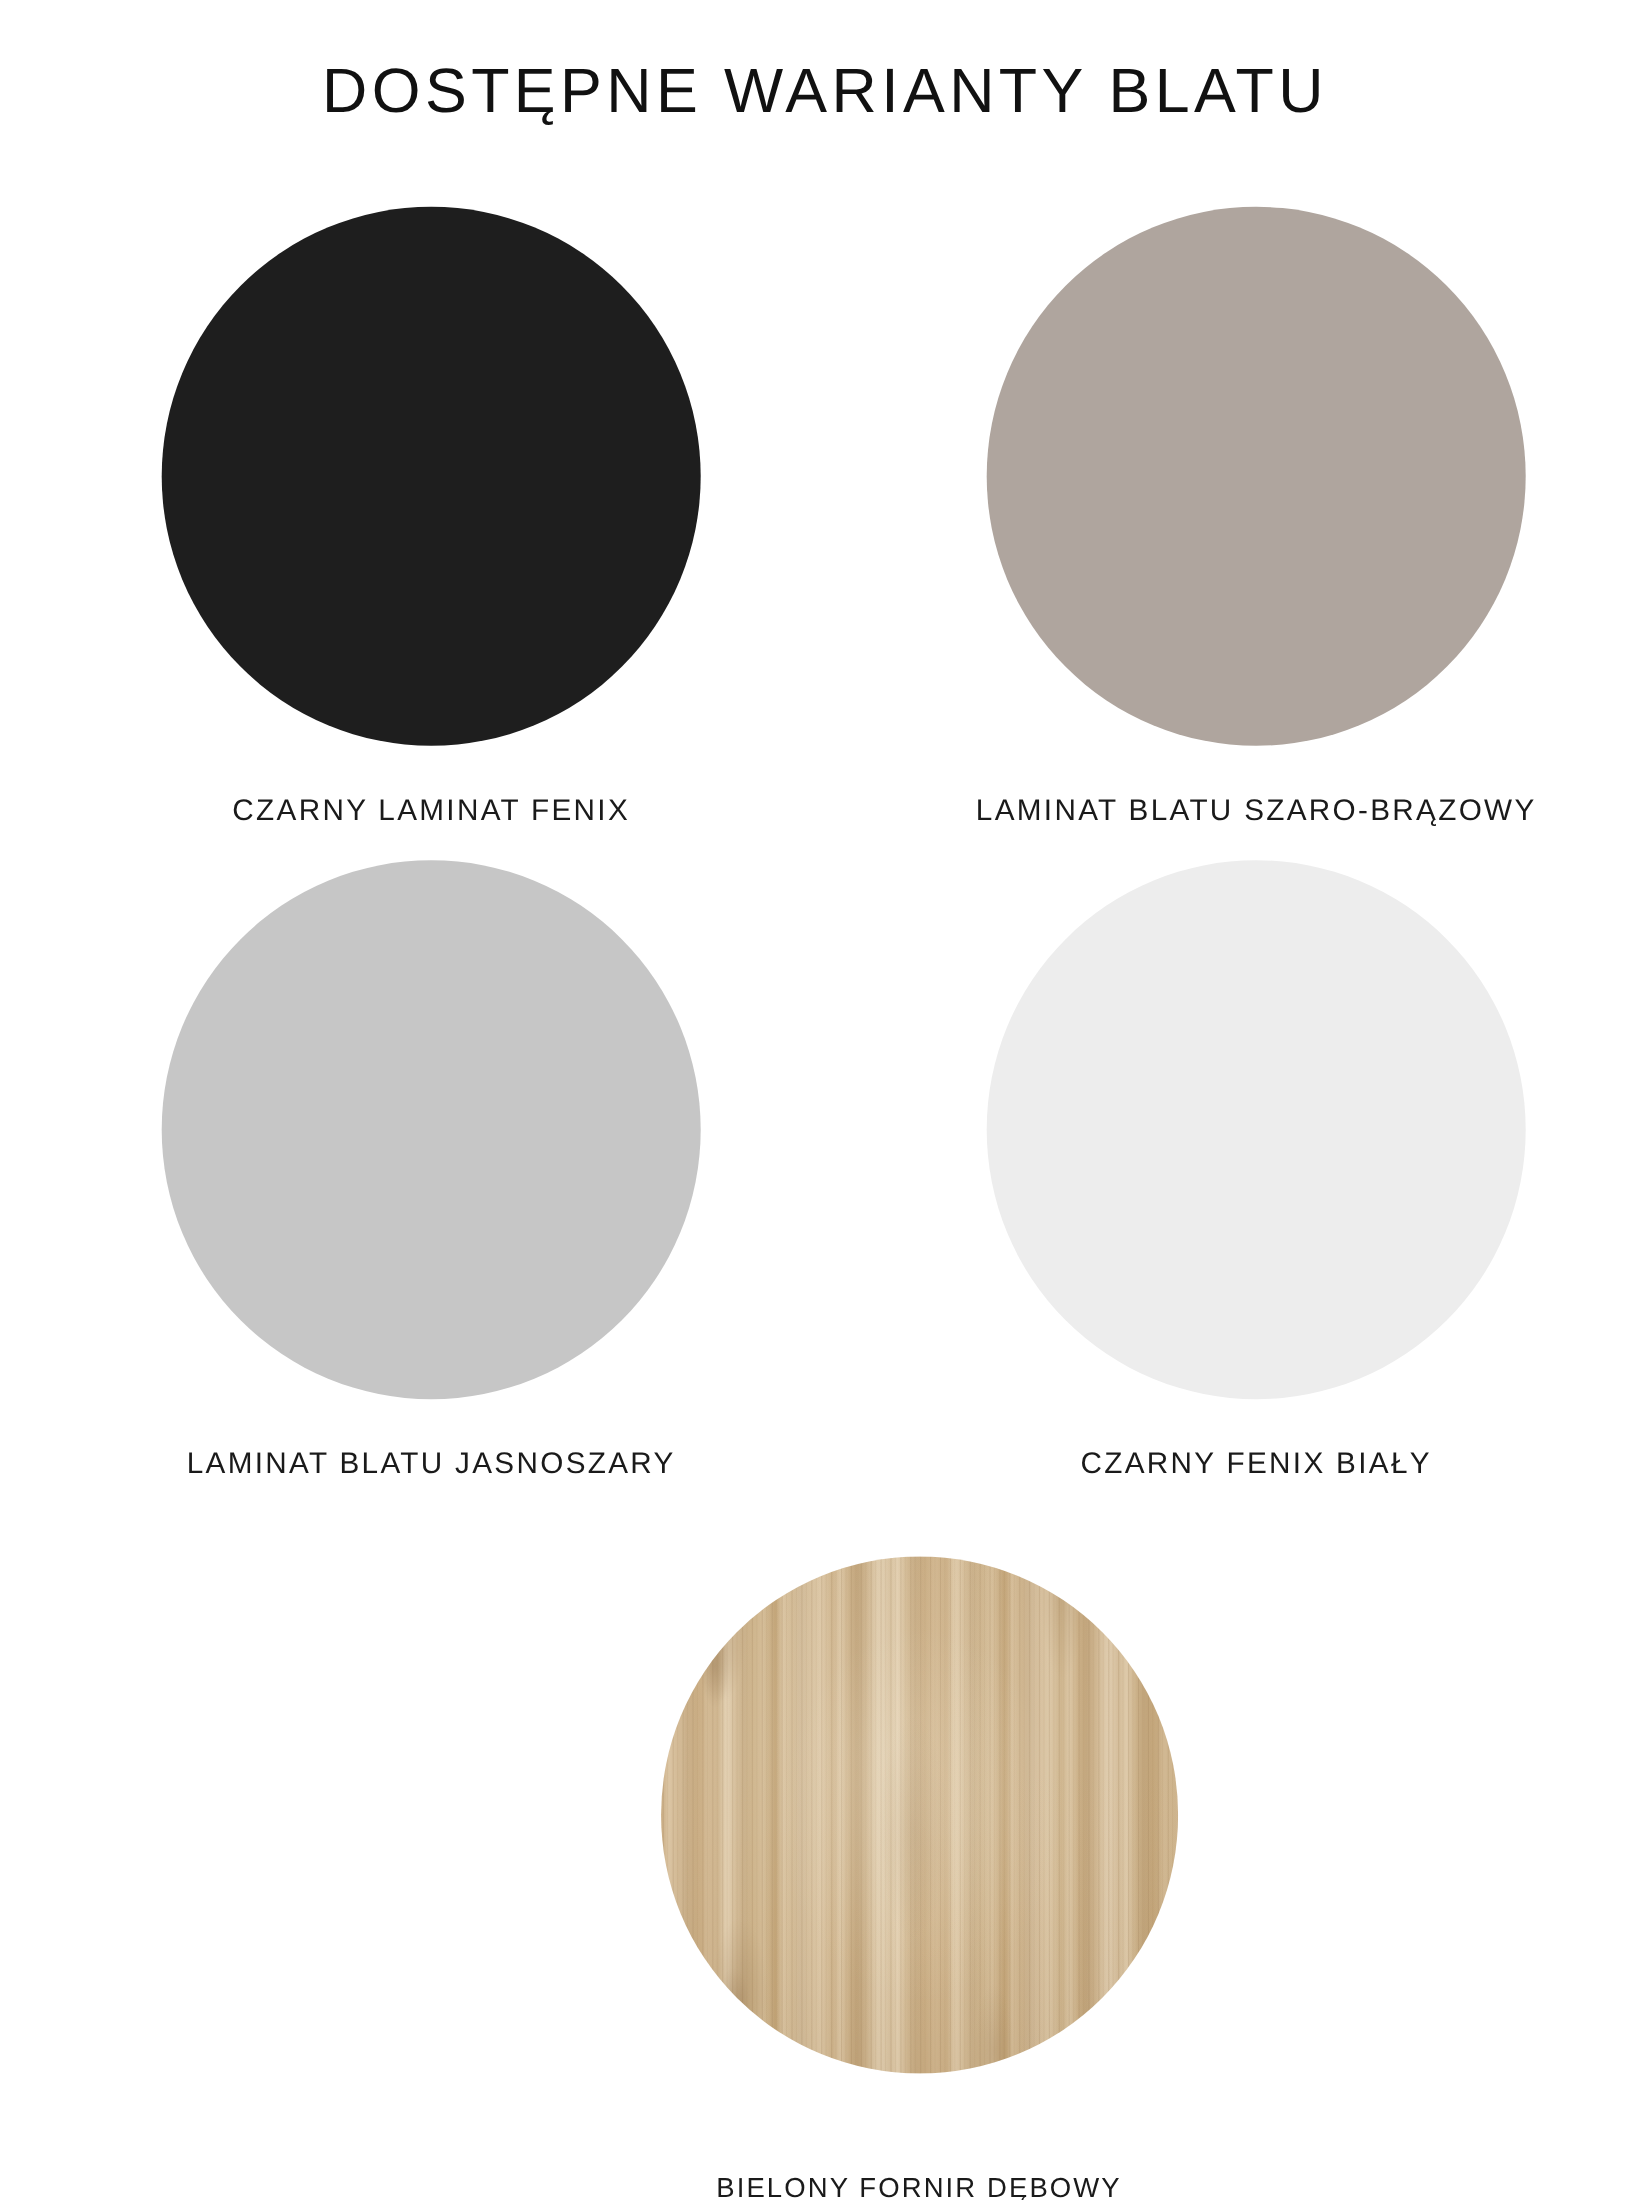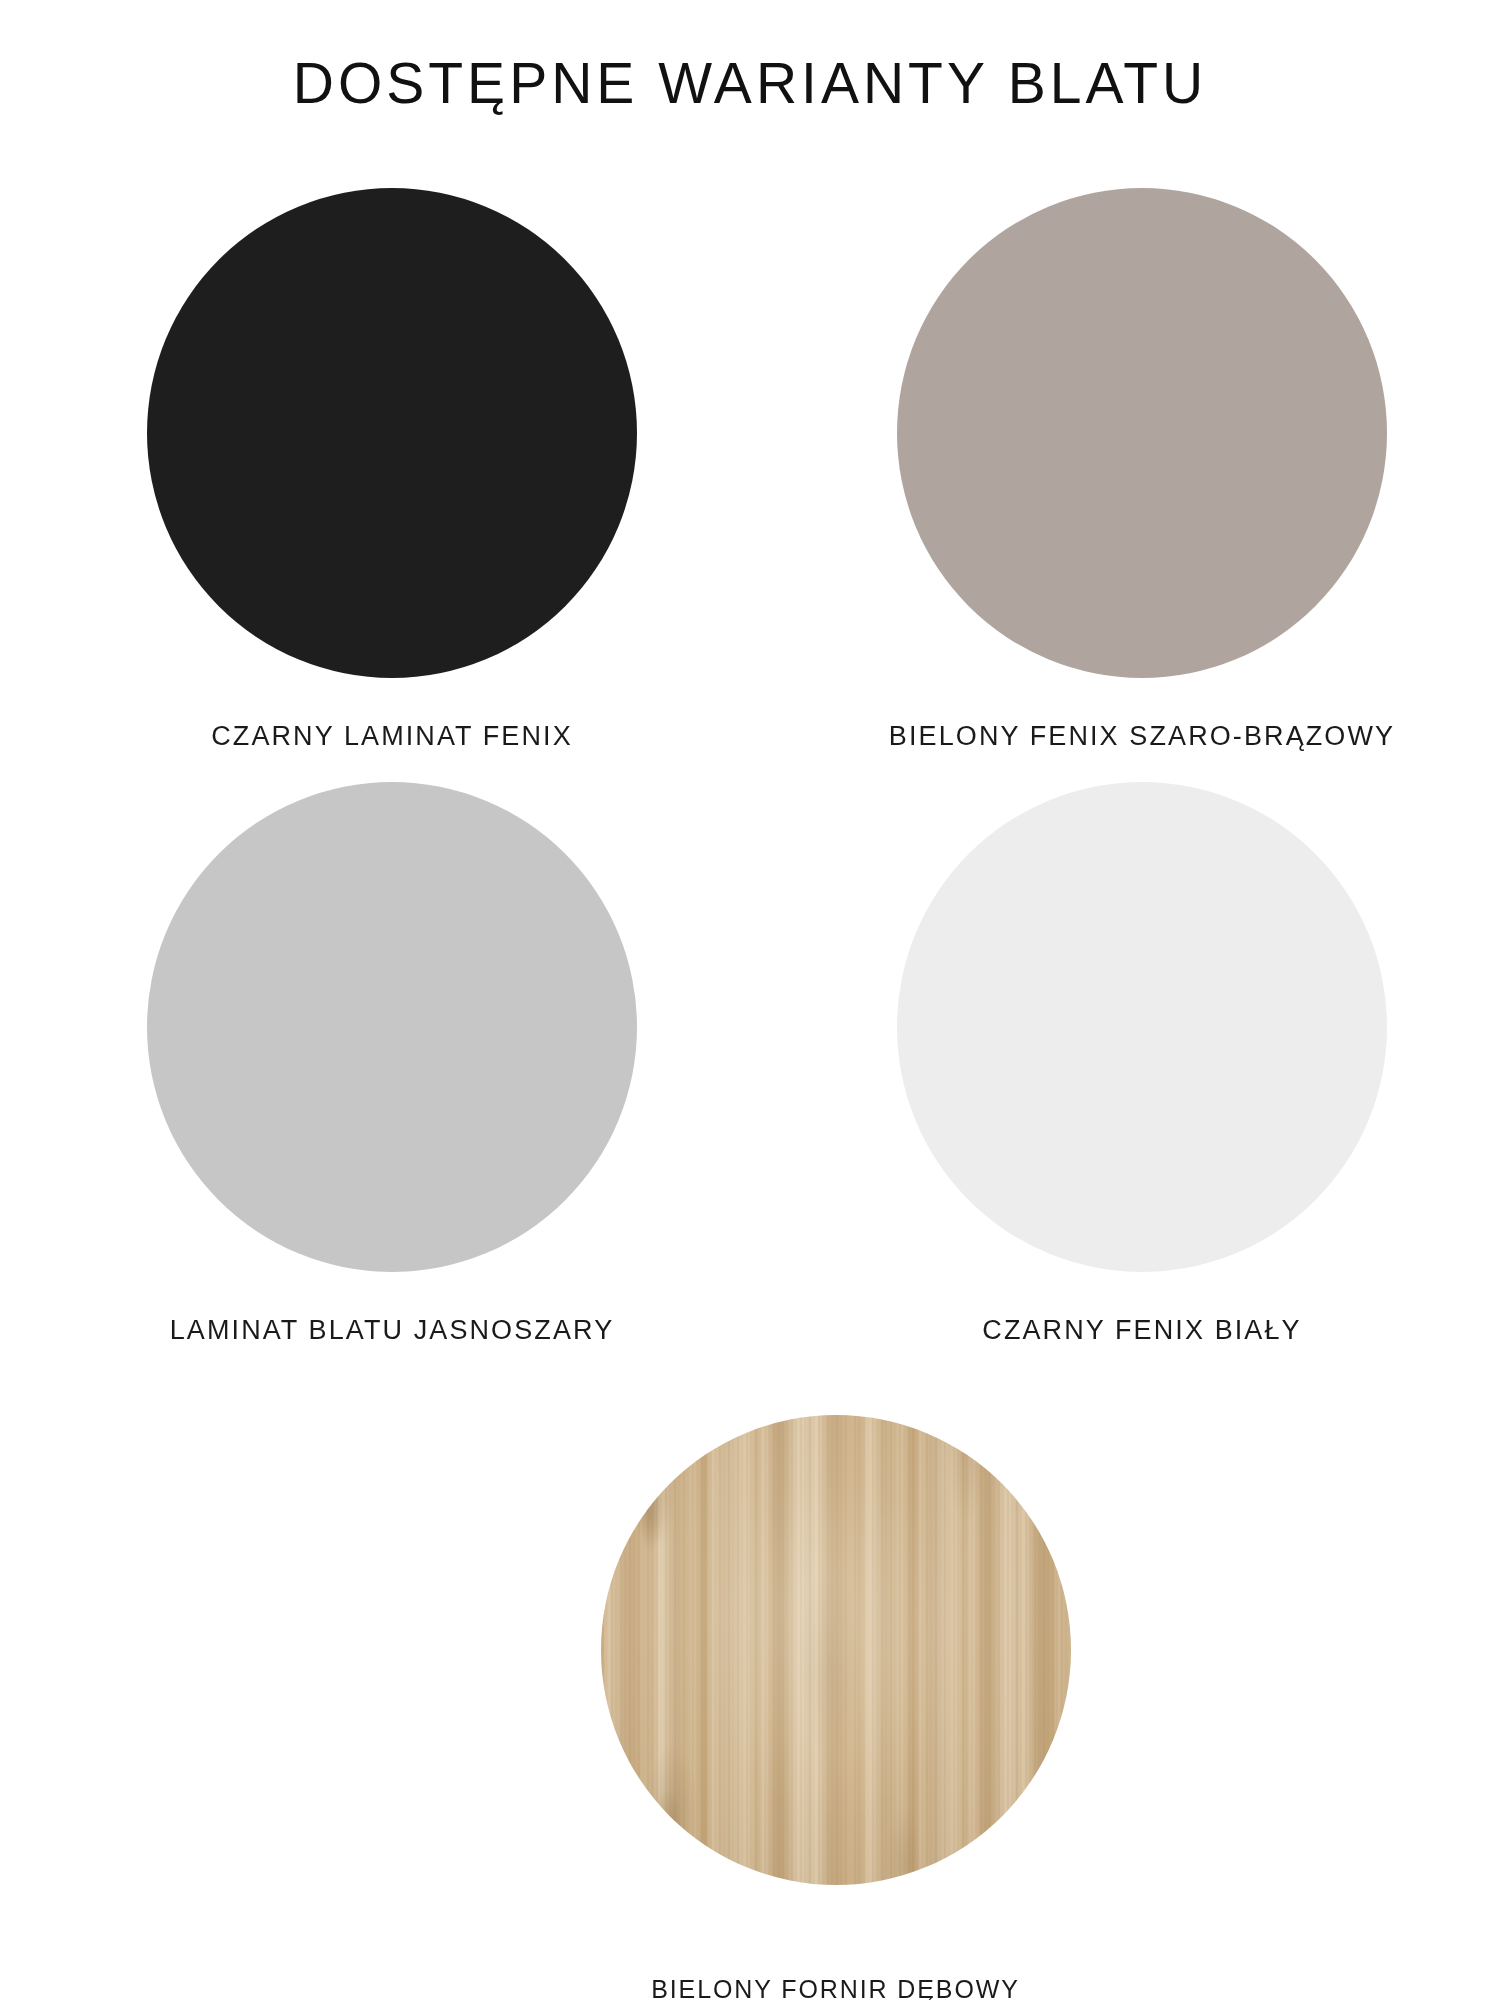--- a/index.html
+++ b/index.html
@@ -185,21 +185,21 @@
 
   <div class="swatch-grid">
 
     <div class="swatch">
       <div class="swatch-circle" style="background: rgb(30, 30, 30);"></div>
       <div class="swatch-label">CZARNY LAMINAT FENIX</div>
     </div>
 
     <div class="swatch">
       <div class="swatch-circle" style="background: rgb(175, 165, 158);"></div>
-      <div class="swatch-label">BIELONY FENIX SZARO-BRĄZOWY</div>
+      <div class="swatch-label">LAMINAT BLATU SZARO-BRĄZOWY</div>
     </div>
 
     <div class="swatch">
       <div class="swatch-circle" style="background: rgb(198, 198, 198);"></div>
       <div class="swatch-label">LAMINAT BLATU JASNOSZARY</div>
     </div>
 
     <div class="swatch">
       <div class="swatch-circle" style="background: rgb(237, 237, 237);"></div>
       <div class="swatch-label">CZARNY FENIX BIAŁY</div>

